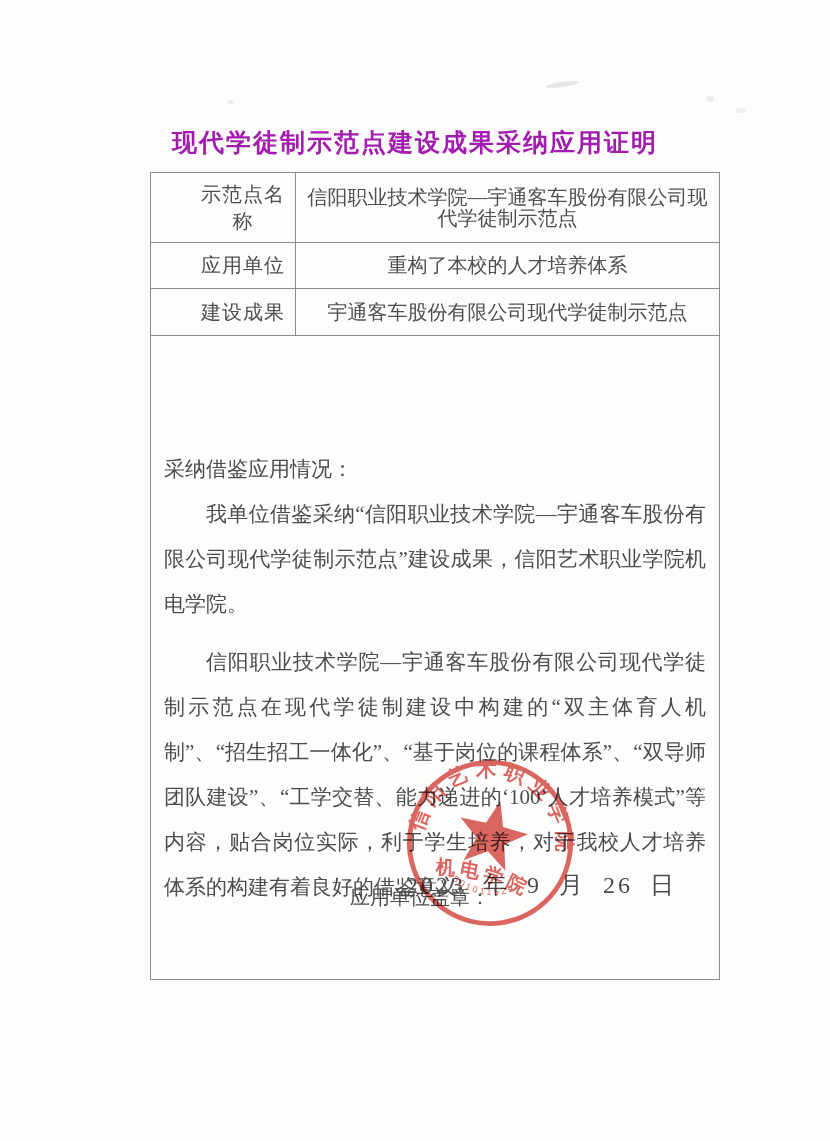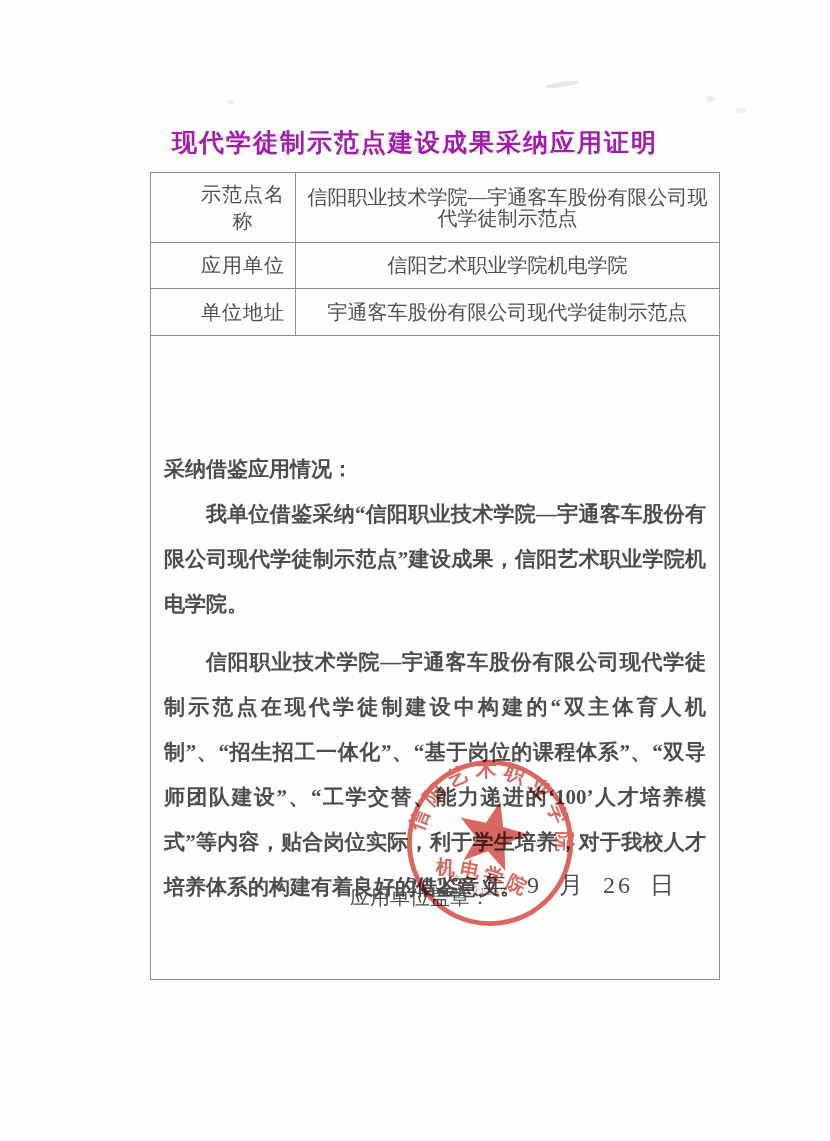--- a/index.html
+++ b/index.html
@@ -53,21 +53,20 @@
   td.big-cell {
     height: 644px;
     vertical-align: top;
     text-align: left;
   }
   .big-cell-inner {
     padding: 42px 13px 0 13px;
     font-size: 21px;
     line-height: 45px;
     color: #4c4c4c;
-    font-weight: bold;
   }
   .section-heading { text-align: left; }
   .body-para { text-indent: 2em; text-align: justify; }
   .body-para.second { margin-top: 13px; }
 
   .stamp-label {
     position: absolute;
     left: 350px;
     top: 884px;
     font-size: 20px;
@@ -114,24 +113,24 @@
   <div class="doc-title">现代学徒制示范点建设成果采纳应用证明</div>
 
   <table class="cert-table">
     <tbody>
         <tr class="row-1">
       <td class="label-cell">示范点名称</td>
       <td class="value-cell">信阳职业技术学院—宇通客车股份有限公司现代学徒制示范点</td>
     </tr>
     <tr class="row-2">
       <td class="label-cell">应用单位</td>
-      <td class="value-cell">信阳艺术职业学院机电学院</td>
+      <td class="value-cell">重构了本校的人才培养体系</td>
     </tr>
     <tr class="row-3">
-      <td class="label-cell">单位地址</td>
+      <td class="label-cell">建设成果</td>
       <td class="value-cell">宇通客车股份有限公司现代学徒制示范点</td>
     </tr>
     <tr>
       <td class="big-cell" colspan="2">
         <div class="big-cell-inner">
           <div class="section-heading">采纳借鉴应用情况：</div>
           <p class="body-para">我单位借鉴采纳“信阳职业技术学院—宇通客车股份有限公司现代学徒制示范点”建设成果，信阳艺术职业学院机电学院。</p>
           <p class="body-para second">信阳职业技术学院—宇通客车股份有限公司现代学徒制示范点在现代学徒制建设中构建的“双主体育人机制”、“招生招工一体化”、“基于岗位的课程体系”、“双导师团队建设”、“工学交替、能力递进的‘100’人才培养模式”等内容，贴合岗位实际，利于学生培养，对于我校人才培养体系的构建有着良好的借鉴意义。</p>
         </div>
       </td>

